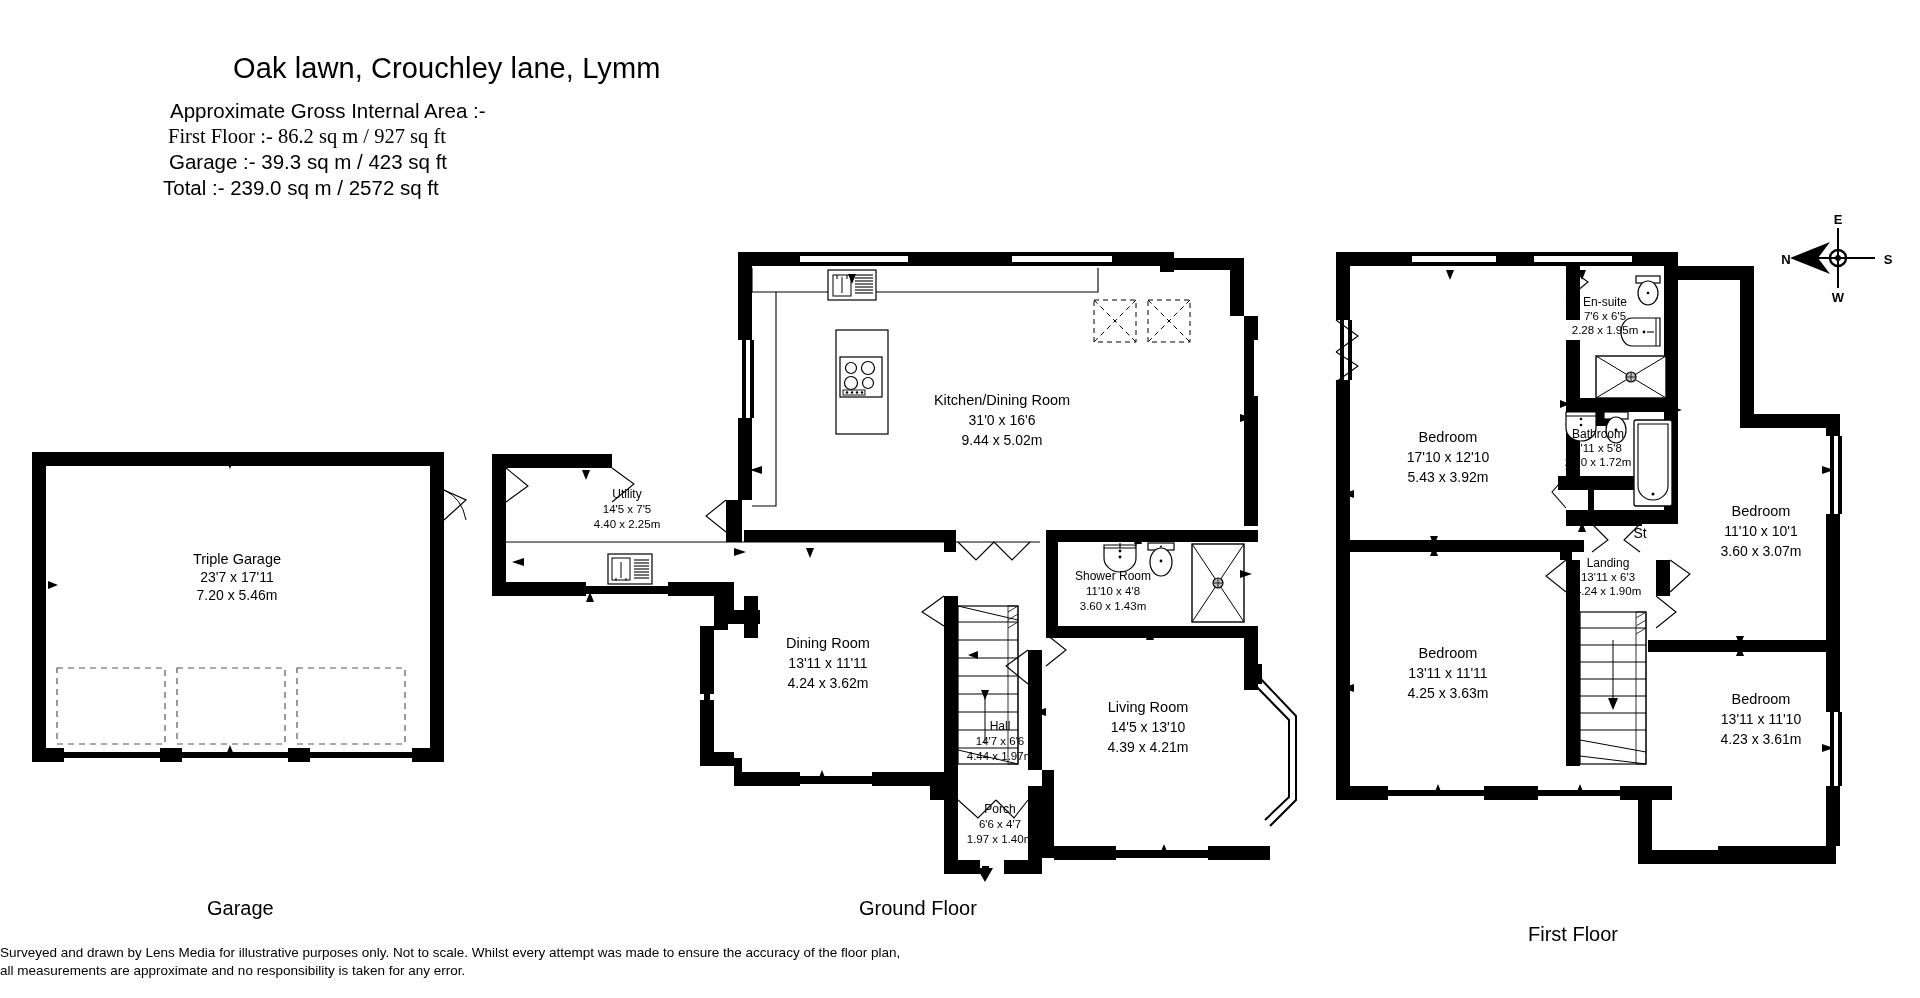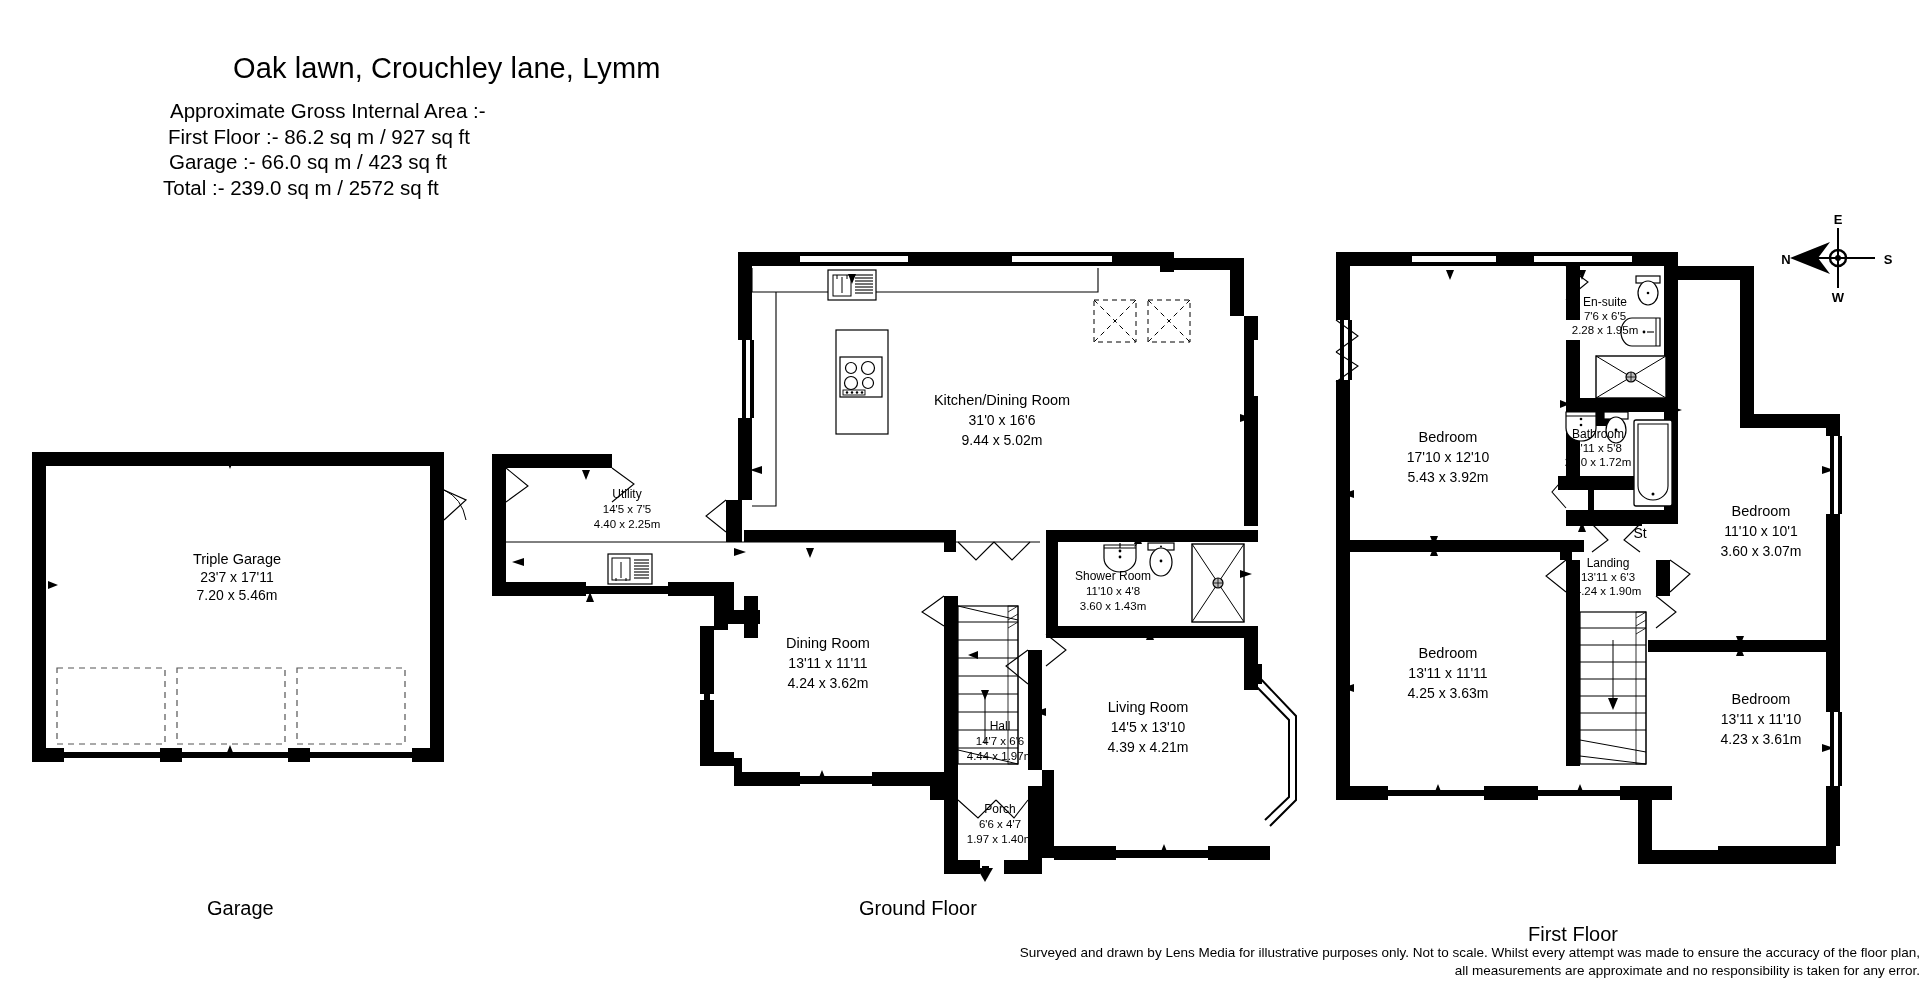--- a/index.html
+++ b/index.html
@@ -34,40 +34,40 @@
     position: absolute;
     left: 128px;
     top: 98px;
     font-size: 20.5px;
     line-height: 25.5px;
     white-space: nowrap;
   }
   #area-block .ln { display: block; margin-left: 35px; }
   #area-block .ln.i1 { padding-left: 7px; }
   #area-block .ln.i2 { padding-left: 0px; }
-  #area-block .ln.i3 { padding-left: 5px; }
+  #area-block .ln.i3 { padding-left: 5px; font-family: Liberation Serif, serif; }
   #area-block .ln.i4 { padding-left: 6px; }
   #area-block .ln.i5 { padding-left: 0px; }
 
   
   .plan-caption {
     position: absolute;
     font-size: 20px;
     white-space: nowrap;
   }
   #caption-garage { left: 207px; top: 897px; }
   #caption-ground { left: 859px; top: 897px; }
   #caption-first  { left: 1528px; top: 923px; }
 
   #footer {
     position: absolute;
     left: 0;
     top: 944px;
     width: 1920px;
-    text-align: right;
+    text-align: left;
     font-size: 13.5px;
     line-height: 18px;
   }
   #footer span { display: block; }
 
   
   #plan-svg {
     position: absolute;
     left: 0;
     top: 0;
@@ -85,21 +85,21 @@
 </head>
 <body>
 
 <div class="page">
 
   <div id="title">Oak lawn, Crouchley lane, Lymm</div>
 
   <div id="area-block">
     <span class="ln i1">Approximate Gross Internal Area :-</span>
     <span class="ln i3">First Floor :- 86.2 sq m / 927 sq ft</span>
-    <span class="ln i4">Garage :- 66.0 sq m / 423 sq ft</span>
+    <span class="ln i4">Garage :- 39.3 sq m / 423 sq ft</span>
     <span class="ln i5">Total :- 239.0 sq m / 2572 sq ft</span>
   </div>
 
   <div class="plan-caption" id="caption-garage">Garage</div>
   <div class="plan-caption" id="caption-ground">Ground Floor</div>
   <div class="plan-caption" id="caption-first">First Floor</div>
 
   <div id="footer">
     <span>Surveyed and drawn by Lens Media for illustrative purposes only. Not to scale. Whilst every attempt was made to ensure the accuracy of the floor plan,</span>
     <span>all measurements are approximate and no responsibility is taken for any error.</span>

